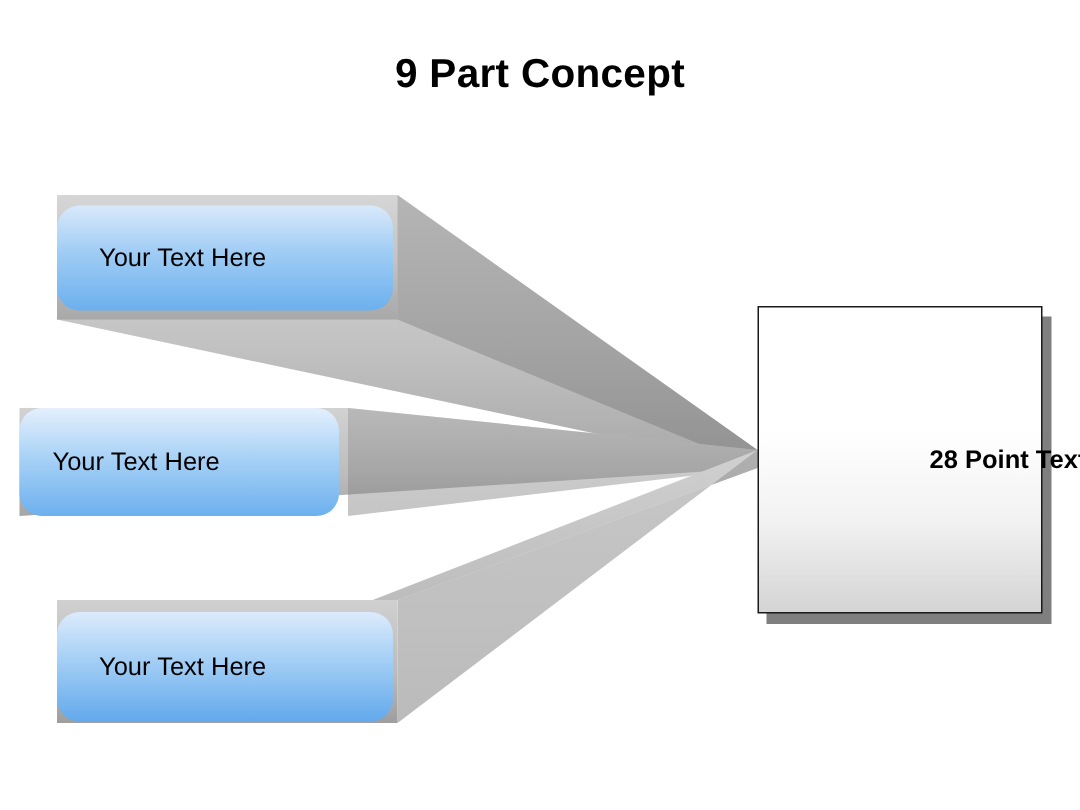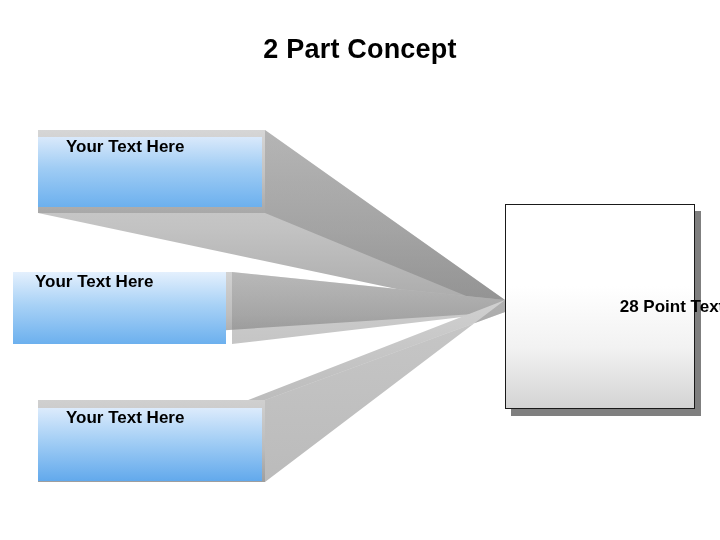--- a/index.html
+++ b/index.html
@@ -35,25 +35,27 @@
     left: 0;
     top: 0;
     width: 720px;
     height: 540px;
   }
 
   
   .bluebox {
     position: absolute;
     display: flex;
+    align-items: center;
     box-sizing: border-box;
     font-size: 17px;
-    font-weight: bold;
+    font-weight: normal;
     color: #000000;
     padding-left: 24px;
+    border-radius: 15px;
   }
   .bluebox.b1 {
     left: 38px;
     top: 137px;
     width: 224px;
     height: 70px;
     background: linear-gradient(to bottom, #d9e9fb 0%, #9fccf4 45%, #6cb0ee 100%);
     padding-left: 28px;
   }
   .bluebox.b2 {
@@ -102,21 +104,21 @@
     position: relative;
     left: 72px;
     white-space: nowrap;
   }
 </style>
 </head>
 <body>
 
 <div id="slide">
 
-  <div id="title">2 Part Concept</div>
+  <div id="title">9 Part Concept</div>
 
   <svg id="shapes" width="720" height="540" viewBox="0 0 720 540">
     <defs>
       <linearGradient id="gradTop" x1="0" y1="0" x2="0" y2="1">
         <stop offset="0%" stop-color="#d6d6d6"></stop>
         <stop offset="55%" stop-color="#c2c2c2"></stop>
         <stop offset="100%" stop-color="#a8a8a8"></stop>
       </linearGradient>
       <linearGradient id="gradMid" x1="0" y1="0" x2="0" y2="1">
         <stop offset="0%" stop-color="#d2d2d2"></stop>

